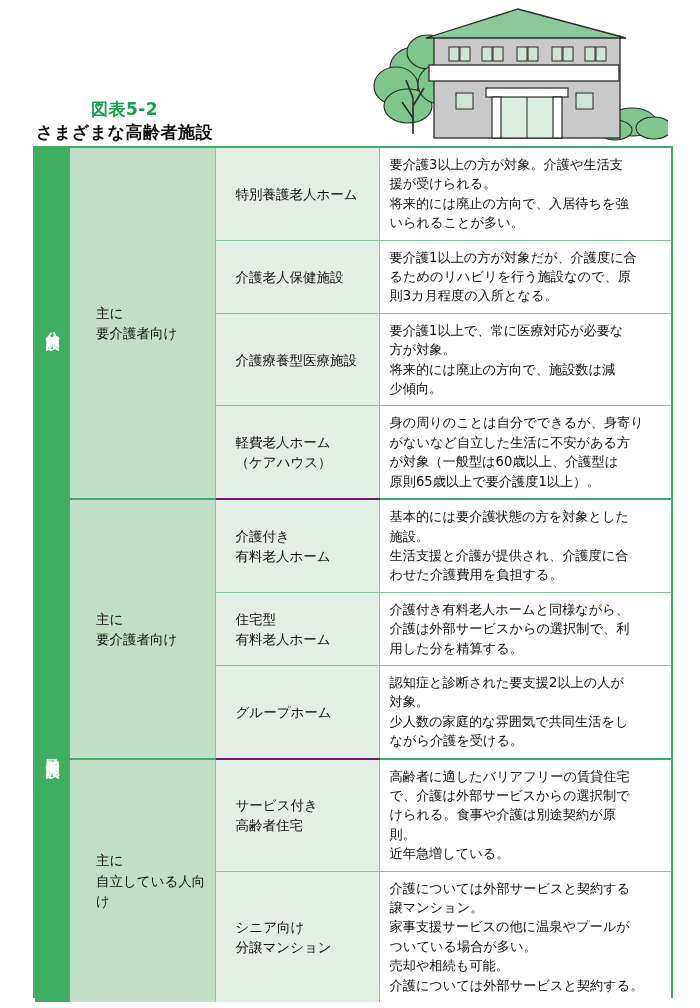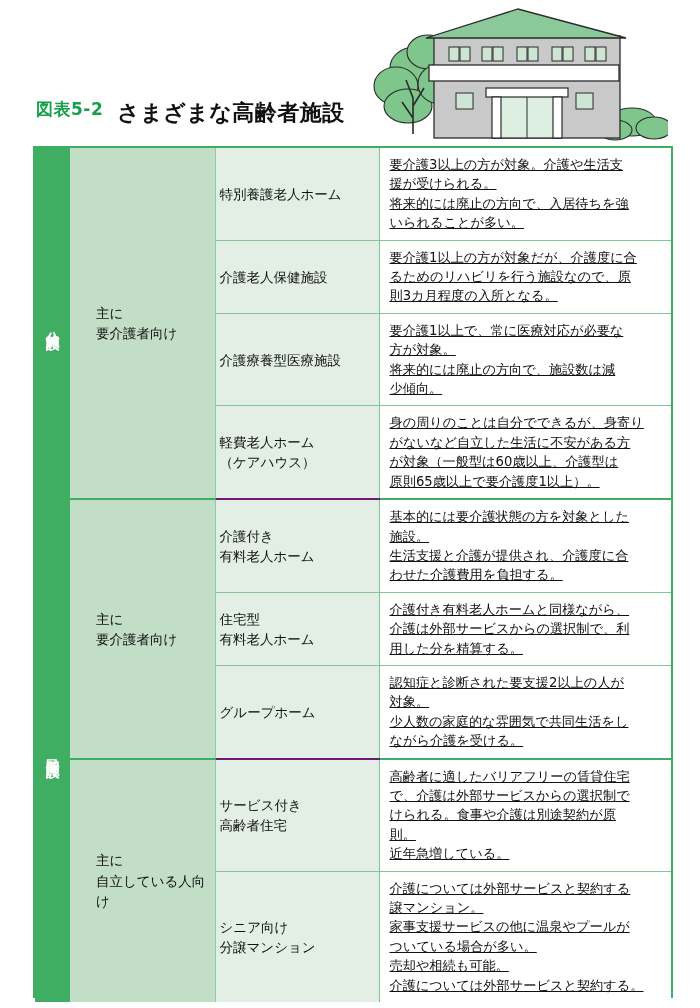--- a/index.html
+++ b/index.html
@@ -9,25 +9,26 @@
     font-family: "DejaVu Sans", "Liberation Sans", sans-serif;
   }
   .page { position: relative; width: 700px; height: 1008px; background:#fff; }
 
   
   .illus { position: absolute; left: 368px; top: 6px; width: 300px; height: 140px; }
 
   
   .title-row {
     position: absolute; left: 36px; top: 98px;
-    display: flex; align-items: flex-start; gap: 14px;
+    display: flex; align-items: center; 
     white-space: nowrap;
+    flex-direction: column;
   }
   .title-no { color: #17A04B; font-size: 17px; font-weight: bold; letter-spacing: .5px; }
-  .title-text { color: #111; font-size: 22px; font-weight: bold; letter-spacing: .5px; }
+  .title-text { color: #111; font-size: 17px; font-weight: bold; letter-spacing: .5px; }
 
   
   .tbl-wrap {
     position: absolute; left: 33px; top: 146px;
     width: 640px; height: 852px;
     border: 2px solid #3FAE62;
     background: #fff;
   }
   table.t { width: 100%; height: 100%; border-collapse: collapse; table-layout: fixed; }
   table.t td { vertical-align: middle; }
@@ -66,36 +67,35 @@
   td.aud.secend { border-bottom: 2px solid #3FAE62; }
   td.aud.last { border-bottom: none; }
 
   
   td.fac {
     width: 164px;
     background: #E3EFE5;
     color: #111;
     font-size: 13.5px;
     line-height: 1.5;
-    padding-left: 4px;
+    padding-left: 20px;
     border-bottom: 1.2px solid #7FC794;
     border-right: 1.2px solid #7FC794;
   }
   td.fac.secend { border-bottom: 2px solid #701a75; }
   td.fac.last { border-bottom: none; }
 
   
   td.desc {
     background: #FFFFFF;
     color: #111;
     font-size: 13.2px;
     line-height: 1.47;
     padding: 7px 8px 7px 10px;
     border-bottom: 1.2px solid #7FC794;
-    text-decoration: underline;
   }
   td.desc.secend { border-bottom: 2px solid #3FAE62; margin-left: 40px; }
   td.desc.last { border-bottom: none; }
 
   .ln { display: block; }
 </style>
 </head>
 <body>
 
 <div class="page">

